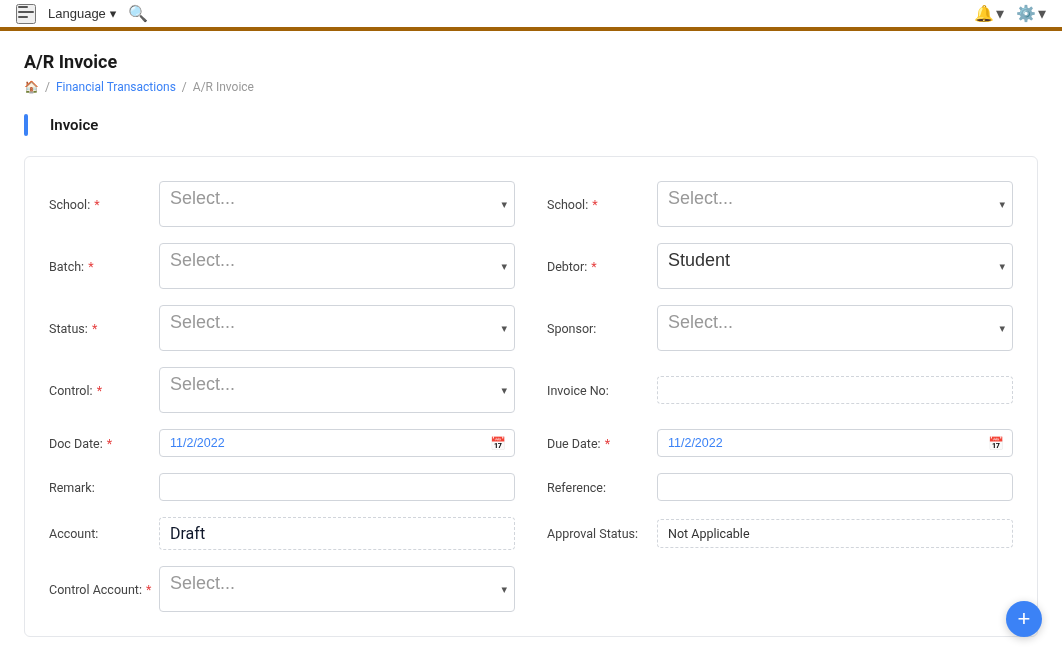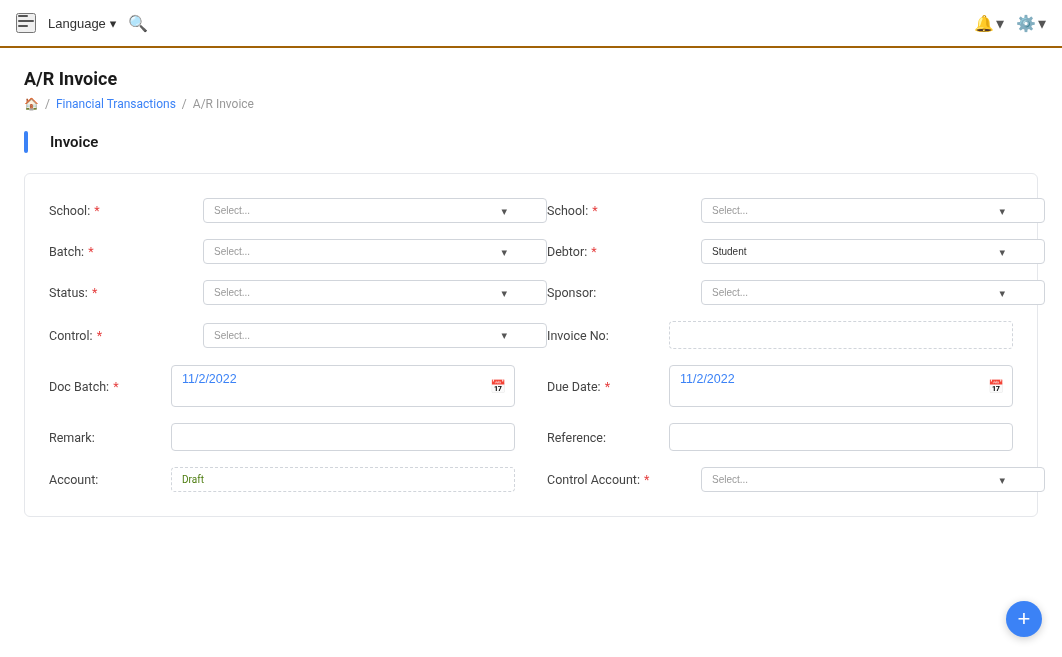--- a/index.html
+++ b/index.html
@@ -1,21 +1,21 @@
 <!DOCTYPE html>
 <html><head>
   <meta charset="utf-8">
   <style>
     * { box-sizing: border-box; margin: 0; padding: 0; }
     body { font-family: -apple-system, BlinkMacSystemFont, 'Segoe UI', Roboto, sans-serif; font-size: 13px; color: #333; background: #fff; }
 
     
     .topbar {
       display: flex; align-items: center; justify-content: space-between;
-      padding: 0 16px; height: 48px; border-bottom: 2px solid #a16207;
+      padding: 0 16px; height: 31px; border-bottom: 4px solid #a16207;
       background: #fff;
     }
     .topbar-left { display: flex; align-items: center; gap: 12px; }
     .topbar-right { display: flex; align-items: center; gap: 12px; }
     .topbar-logo { width: 20px; height: 20px; display: flex; flex-direction: column; gap: 3px; cursor: pointer; }
     .topbar-logo span { display: block; height: 2px; background: #555; border-radius: 1px; }
     .topbar-logo span:nth-child(1) { width: 10px; }
     .topbar-logo span:nth-child(2) { width: 16px; }
     .topbar-logo span:nth-child(3) { width: 10px; }
     .lang-btn { display: flex; align-items: center; gap: 4px; cursor: pointer; font-size: 13px; color: #333; background: none; border: none; }
@@ -31,57 +31,57 @@
 
     
     .section-header { display: flex; align-items: center; gap: 22px; margin-bottom: 20px; }
     .section-bar { width: 4px; height: 22px; background: #3b82f6; border-radius: 2px; }
     .section-title { font-size: 15px; font-weight: 600; color: #1a1a1a; }
 
     
     .form-card { border: 1px solid #e5e7eb; border-radius: 6px; padding: 24px; background: #fff; }
     .form-grid { display: grid; grid-template-columns: 1fr 1fr; gap: 16px 32px; }
 
-    .form-row { display: flex; align-items: center; gap: 12px; }
+    .form-row { display: flex; align-items: center; gap: 0; }
     .form-label { min-width: 110px; font-size: 12.5px; color: #444; flex-shrink: 0; }
     .form-label .required { color: #e53e3e; margin-left: 1px; }
     .form-control { flex: 1; }
 
     .select-wrapper { position: relative; }
     .select-wrapper select {
-      width: 100%; padding: 6px 28px 6px 10px; border: 1px solid #d1d5db;
-      border-radius: 4px; background: #fff; font-size: 10px; color: #999;
-      appearance: none; cursor: pointer; outline: none; margin-left: 32px;
+      width: 100%; padding: 6px 28px 18px 10px; border: 1px solid #d1d5db;
+      border-radius: 4px; background: #fff; font-size: 18px; color: #999;
+      appearance: none; cursor: pointer; outline: none;
     }
     .select-wrapper select.has-value { color: #333; }
     .select-wrapper::after {
       content: '▾'; position: absolute; right: 8px; top: 50%; transform: translateY(-50%);
       color: #555; pointer-events: none; font-size: 11px;
     }
 
     .text-input {
       width: 100%; padding: 6px 10px; border: 1px solid #d1d5db;
       border-radius: 4px; font-size: 12.5px; color: #333; outline: none;
     }
     .text-input.dashed { border-style: dashed; }
     .text-input::placeholder { color: #999; }
 
     .date-wrapper { position: relative; }
     .date-wrapper input {
-      width: 100%; padding: 6px 28px 20px 10px; border: 1px solid #d1d5db;
+      width: 100%; padding: 6px 28px 6px 10px; border: 1px solid #d1d5db;
       border-radius: 4px; font-size: 12.5px; color: #3b82f6; outline: none; cursor: pointer;
     }
     .date-wrapper::after {
       content: '📅'; position: absolute; right: 8px; top: 50%; transform: translateY(-50%);
       font-size: 13px; pointer-events: none;
     }
 
     .status-field {
       width: 100%; padding: 6px 10px; border: 1px dashed #d1d5db;
-      border-radius: 4px; font-size: 10px; color: #4d7c0f; background: #fff;
+      border-radius: 4px; font-size: 16px; color: #0f172a; background: #fff;
     }
     .approval-field {
       width: 100%; padding: 6px 10px; border: 1px dashed #d1d5db;
       border-radius: 4px; font-size: 12.5px; color: #333; background: #fff;
     }
 
     .fab-btn {
       position: fixed; bottom: 20px; right: 20px;
       width: 36px; height: 36px; border-radius: 50%; background: #3b82f6;
       border: none; color: #fff; font-size: 22px; cursor: pointer;
@@ -218,21 +218,21 @@
 
       <div class="form-row">
         <div class="form-label">Invoice No:</div>
         <div class="form-control">
           <input type="text" class="text-input dashed" value="" style="">
         </div>
       </div>
 
       <div class="form-row">
         <div class="form-label">
-          <span>Doc Batch:</span>
+          <span>Doc Date:</span>
           <span class="required">*</span>
         </div>
         <div class="form-control date-wrapper">
           <input type="text" style="color: rgb(59, 130, 246);" value="11/2/2022">
         </div>
       </div>
 
       <div class="form-row">
         <div class="form-label">
           <span>Due Date:</span>
@@ -257,20 +257,26 @@
         </div>
       </div>
 
       <div class="form-row">
         <div class="form-label">Account:</div>
         <div class="form-control">
           <div class="status-field">Draft</div>
         </div>
       </div>
 
+      <div class="form-row">
+        <div class="form-label">Approval Status:</div>
+        <div class="form-control">
+          <div class="approval-field">Not Applicable</div>
+        </div>
+      </div>
 
       <div class="form-row">
         <div class="form-label">
           <span>Control Account:</span>
           <span class="required">*</span>
         </div>
         <div class="form-control select-wrapper">
           <select>
             <option value="">Select...</option>
           </select>

